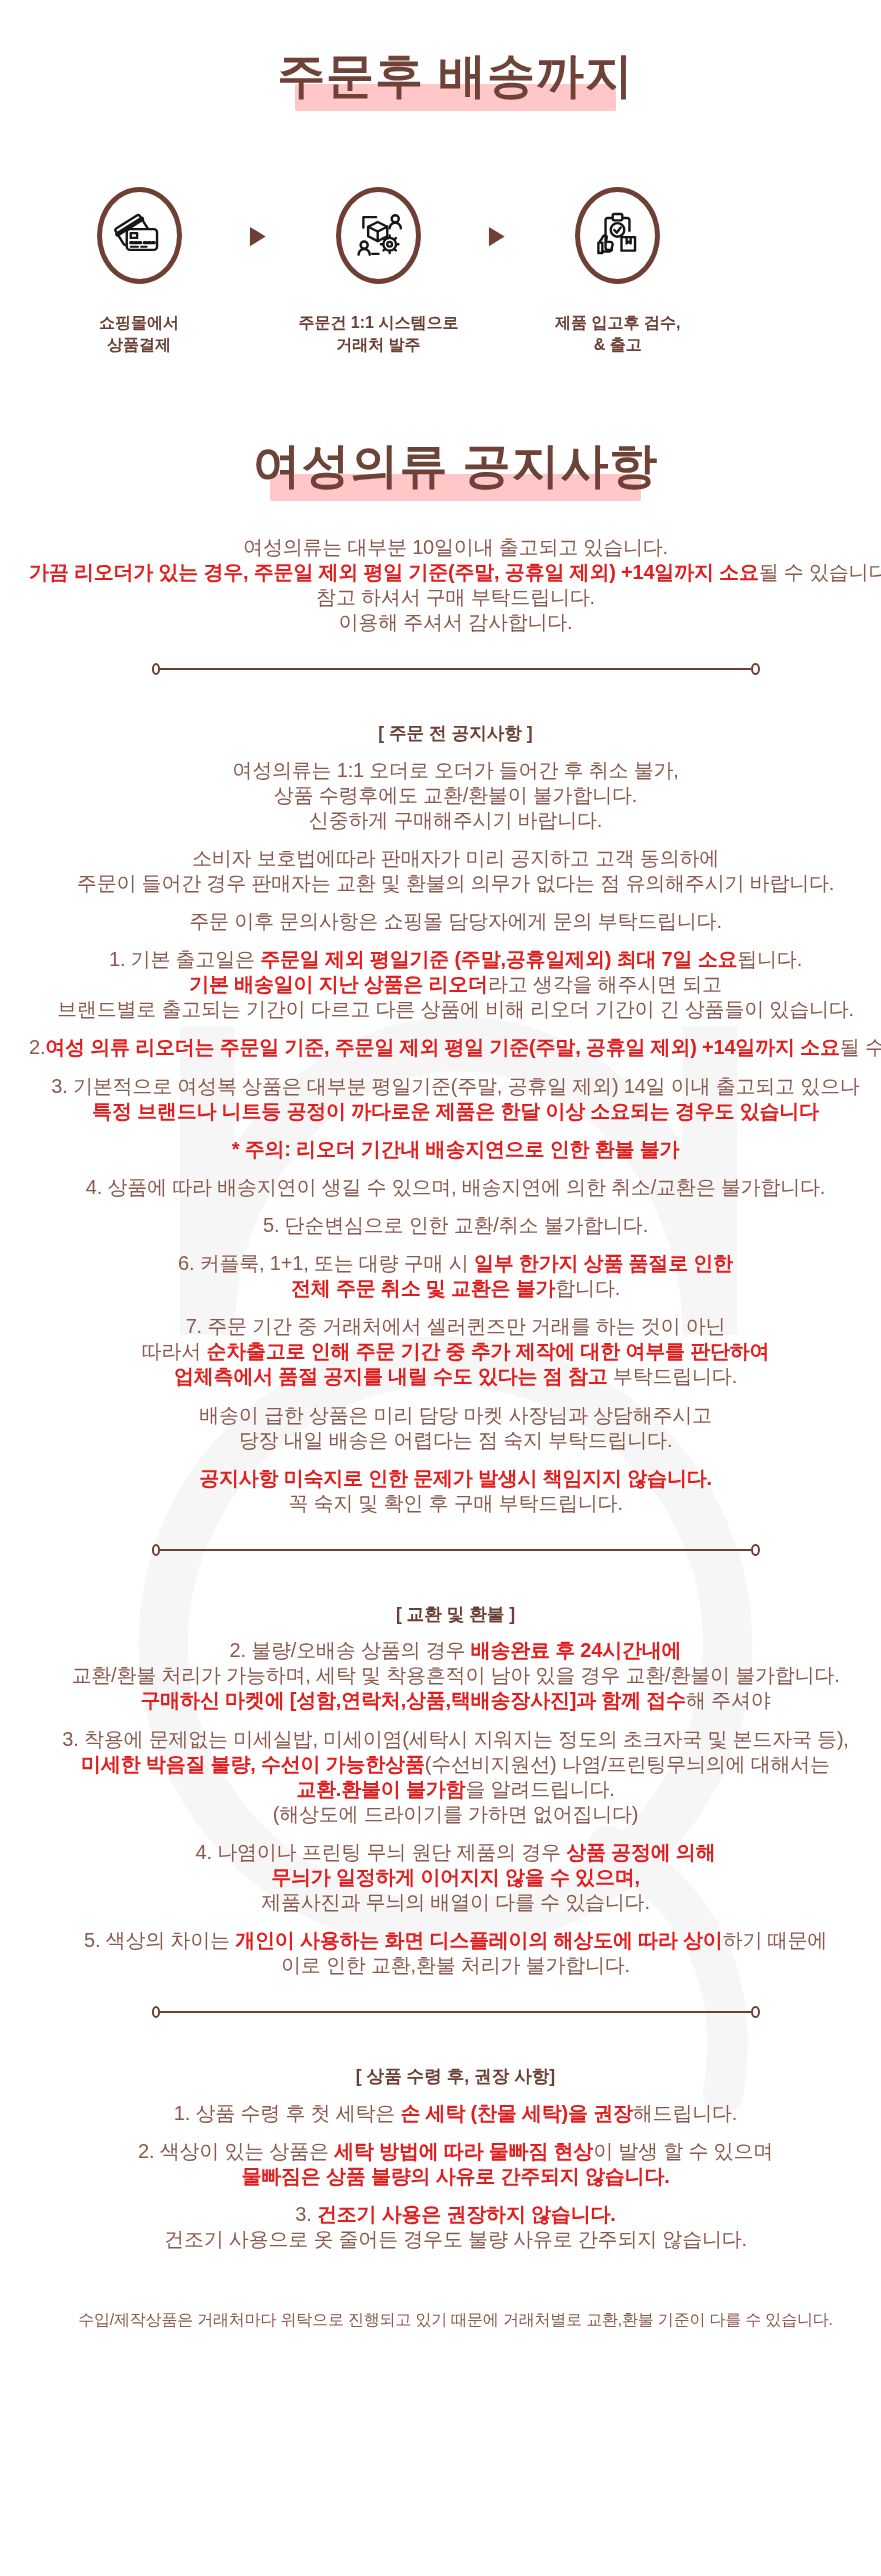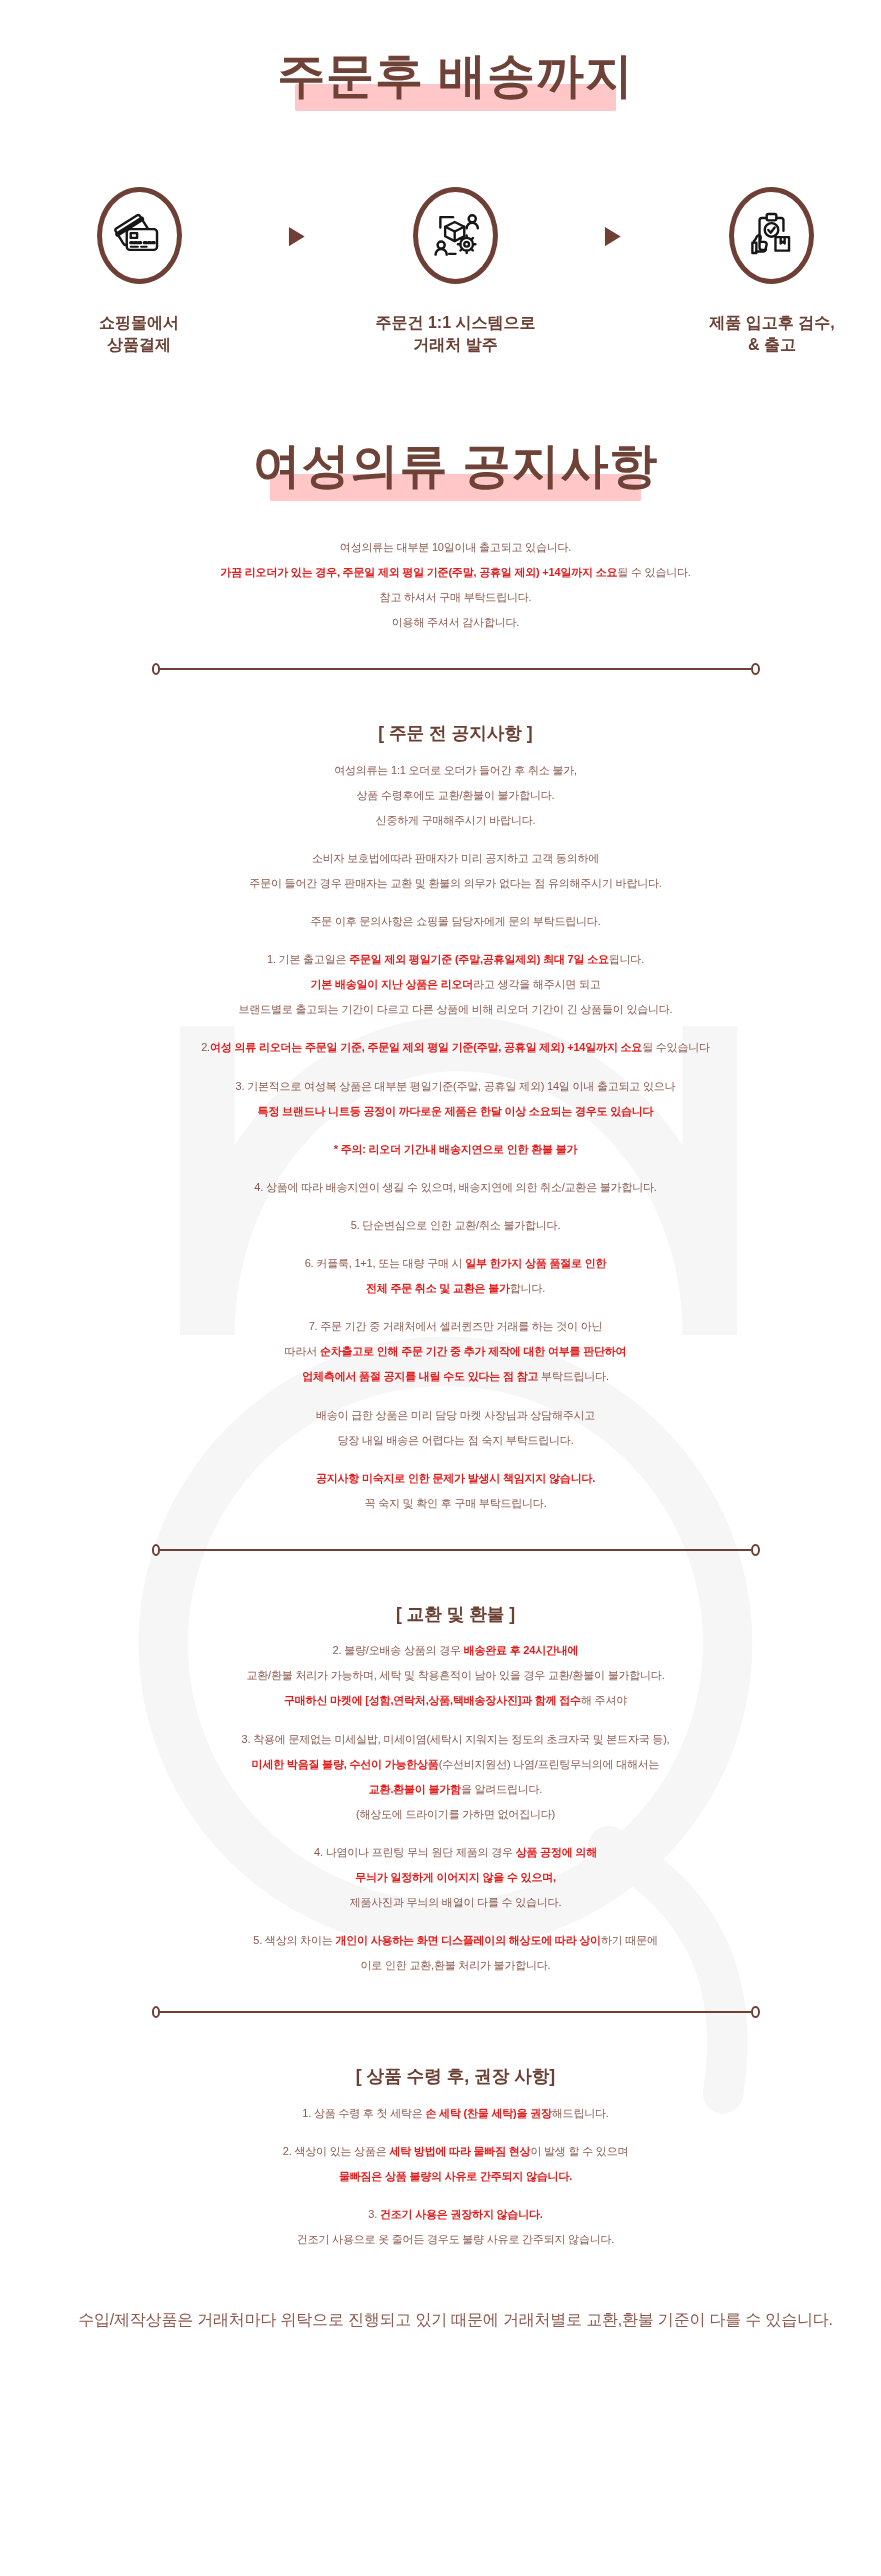--- a/index.html
+++ b/index.html
@@ -28,35 +28,35 @@
 
   .big-title{font-size:48px;font-weight:800;letter-spacing:0.9px;color:var(--brand);}
   .t1{padding-top:32px;}
   .t2{margin-top:78px;}
   .hl{position:relative;display:inline-block;isolation:isolate;padding:0 5.3px;}
   .hl::after{
     content:"";position:absolute;left:23px;right:23px;bottom:-2.6px;height:26.4px;
     background:var(--pink);z-index:-1;border-radius:1.8px;
   }
 
-  .process{display:flex;justify-content:space-between;align-items:flex-start;margin-top:79px;}
+  .process{display:flex;justify-content:flex-start;align-items:flex-start;margin-top:79px;}
   .step{width:220px;}
   .circle{
     width:85px;height:97px;border:5.3px solid var(--line);border-radius:50%;
     margin:0 auto;display:flex;align-items:center;justify-content:center;background:#fff;
   }
   .icon svg{width:51px;height:51px;display:block;}
   .step-label{margin-top:28px;color:var(--dark);font-weight:700;font-size:16px;line-height:22px;}
   .arrow{margin-top:39px;width:19.4px;flex:0 0 auto;color:var(--line);}
   .arrow svg{width:17.6px;height:21px;display:block;}
 
   #sections{margin-top:37px;}
   .sec-heading{margin:0 0 12.3px;font-size:17.6px;font-weight:700;color:var(--dark);}
   .para{margin:0 0 13.2px;}
-  .line{font-size:11px;line-height:25px;color:var(--body);white-space:nowrap;letter-spacing:-0.2px;}
+  .line{font-size:20px;line-height:25px;color:var(--body);white-space:nowrap;letter-spacing:-0.2px;}
   .red{color:var(--red);font-weight:700;}
   .divider{display:flex;align-items:center;width:608px;margin:28px auto 46px;}
   .dot{width:8.8px;height:12.3px;border:2.6px solid var(--line);border-radius:50%;flex:0 0 auto;background:#fff;}
   .dline{flex:1;height:2.6px;background:var(--line);}
 
   .footer-note{margin:55px 0 0;font-size:16px;line-height:25px;color:var(--body);white-space:nowrap;letter-spacing:-0.2px;}
 </style>
 </head>
 <body>
 

